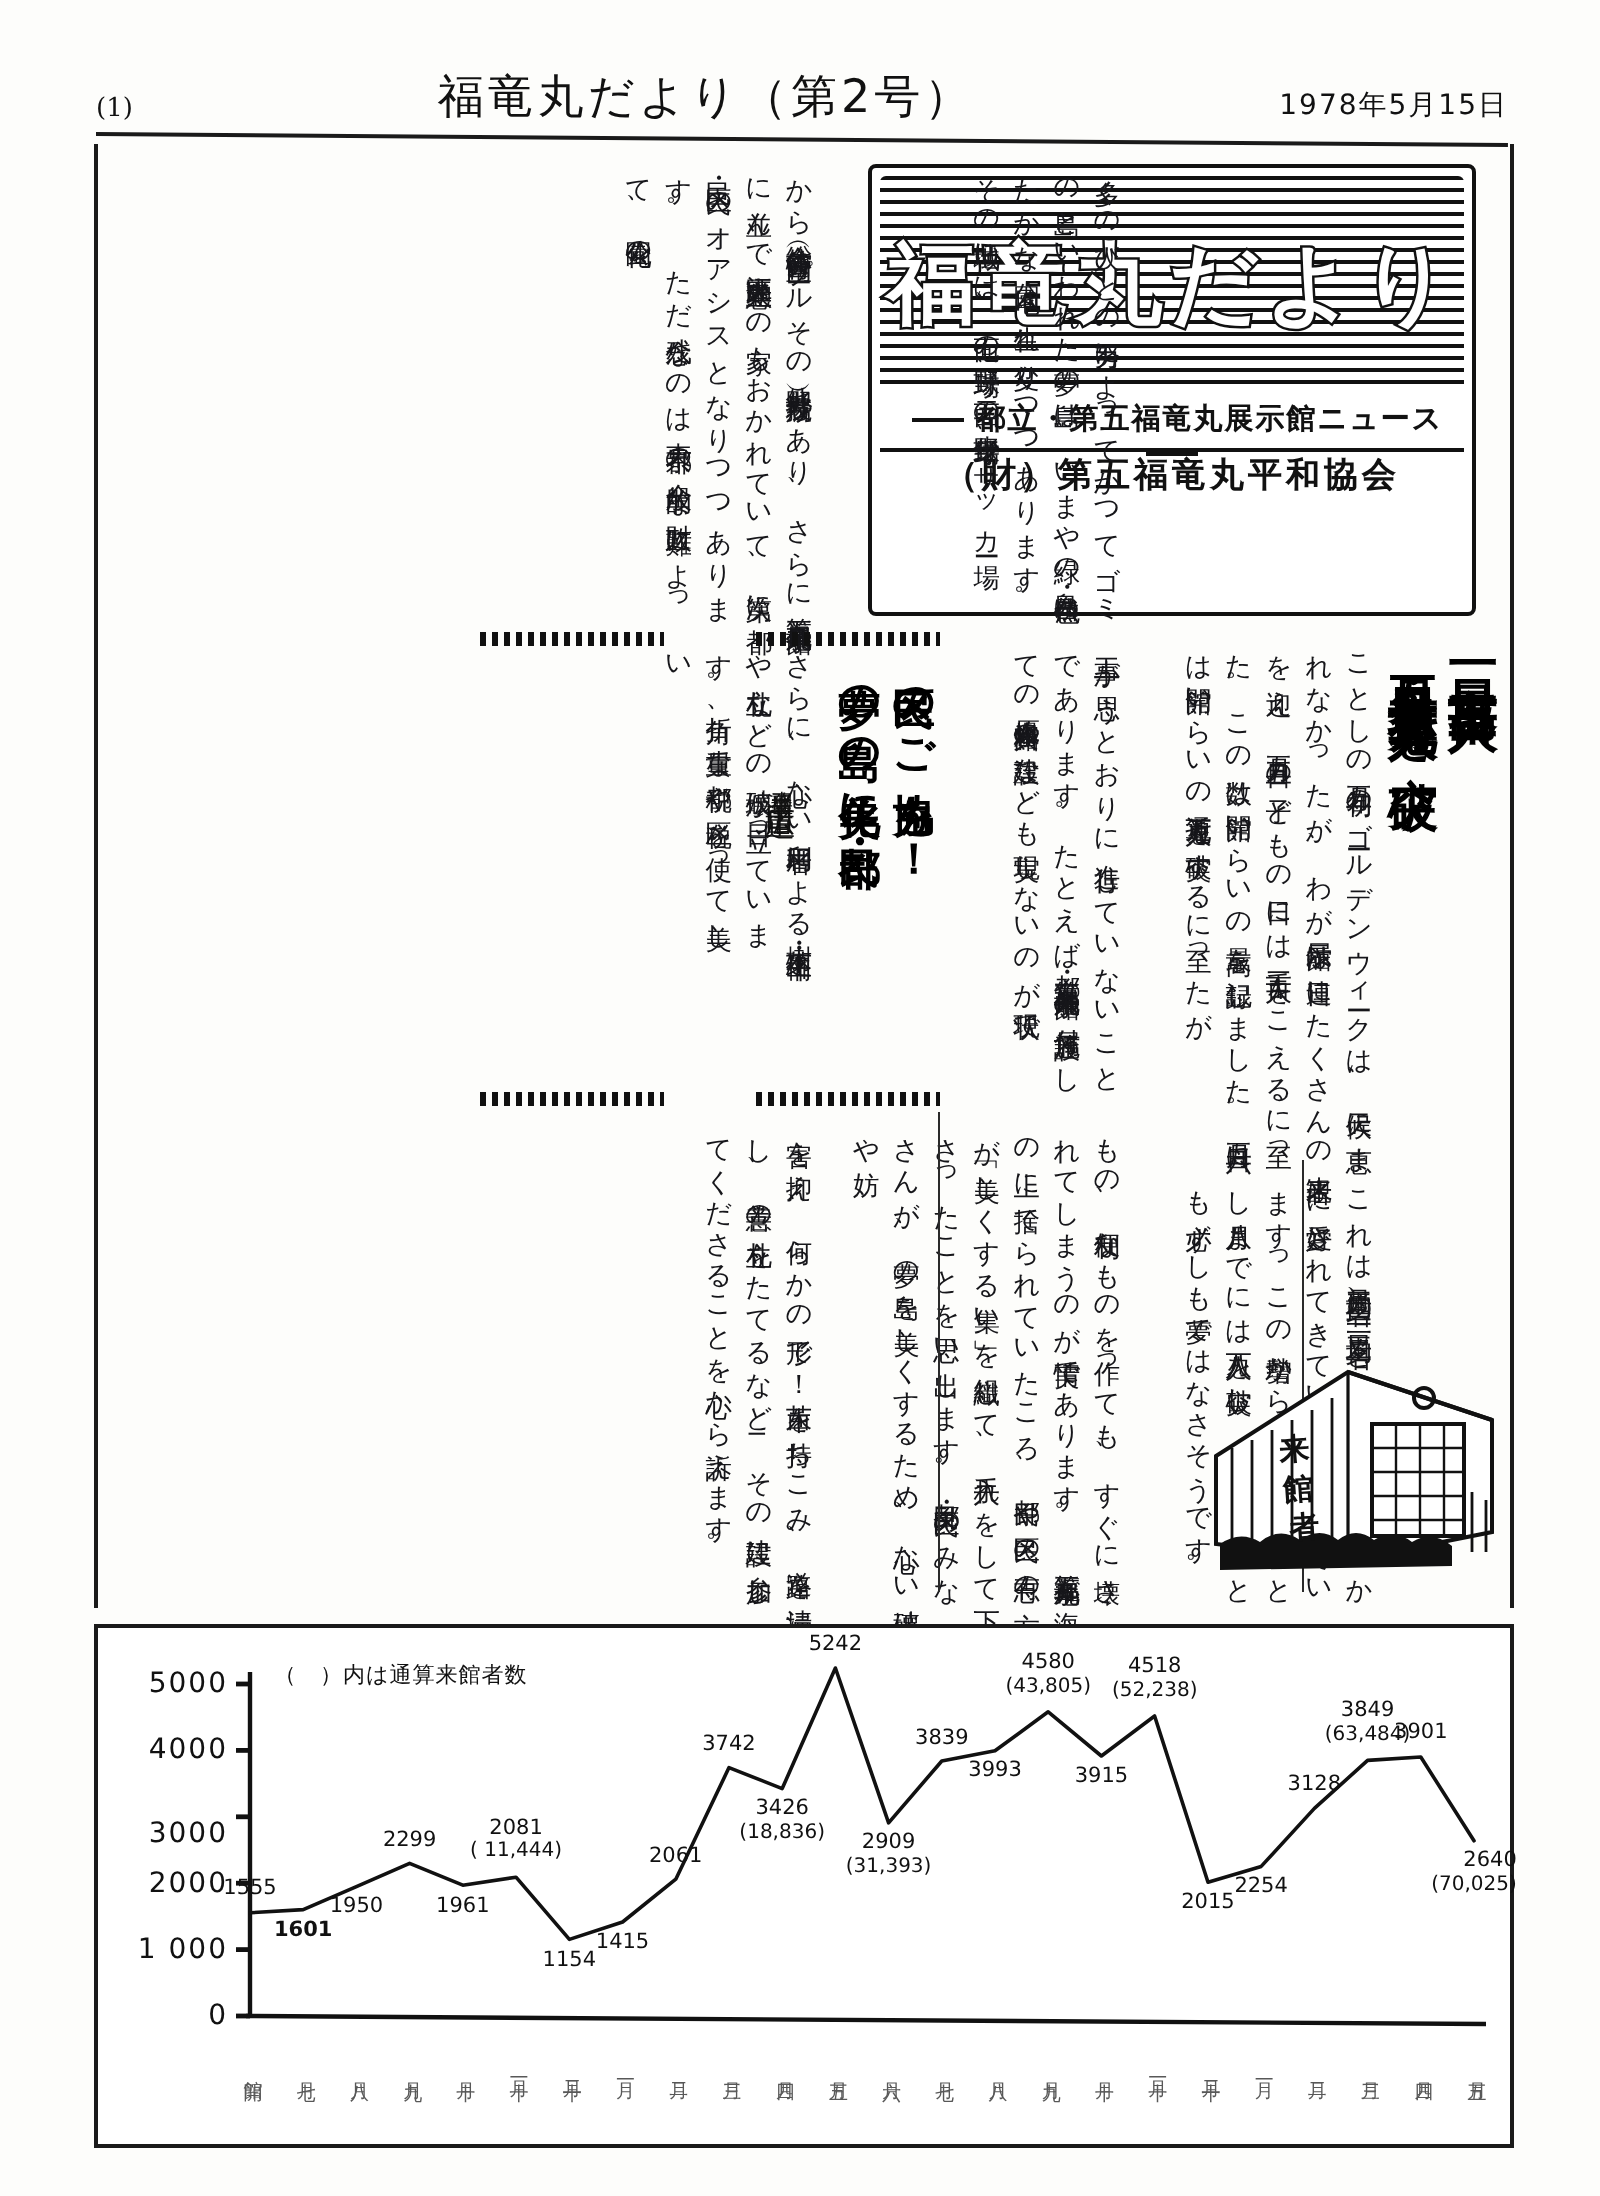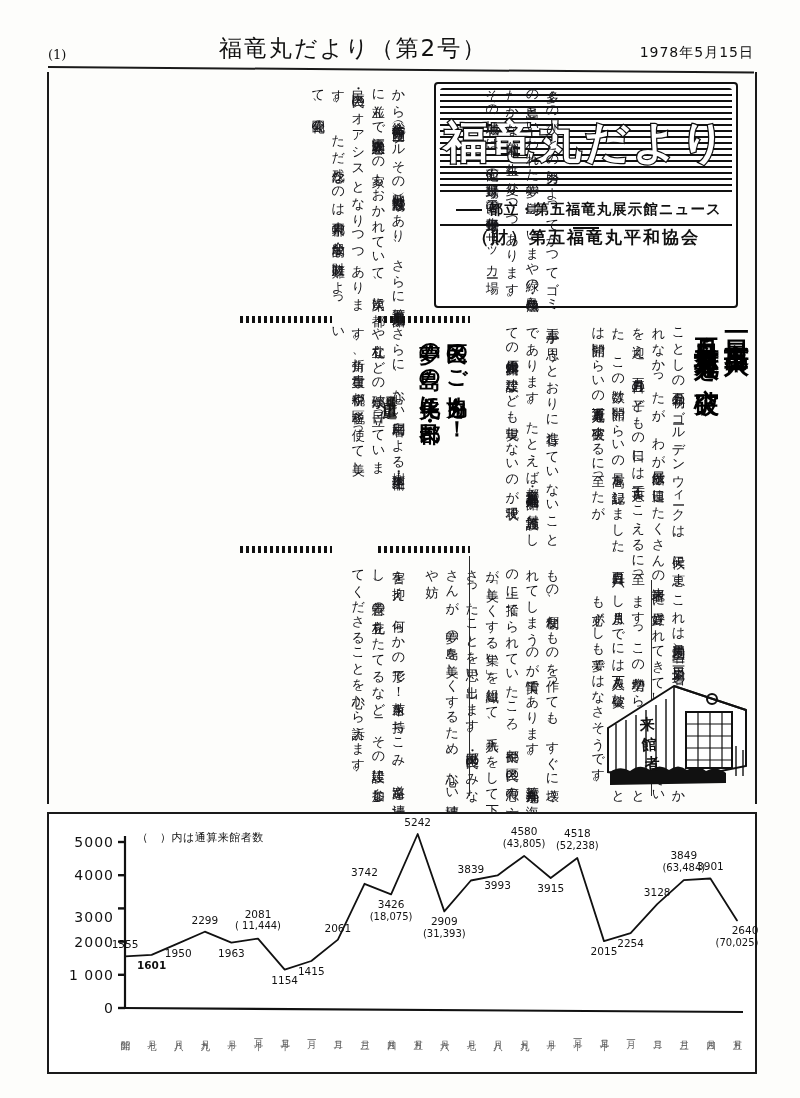--- a/index.html
+++ b/index.html
@@ -256,27 +256,27 @@
         <div class="ylab" style="top: 194px; right: 637px;">0</div>
         <div class="ylab" style="top: 160.8px; right: 637px;">1 000</div>
         <div class="ylab" style="top: 127.6px; right: 637px;">2000</div>
         <div class="ylab" style="top: 103px; right: 637px;">3000</div>
         <div class="ylab" style="top: 61.2px; right: 637px;">4000</div>
         <div class="ylab" style="top: 28px; right: 637px;">5000</div>
         <div class="dlabel" style="left: 76px; top: 125.374px;"><span>1555</span></div>
         <div class="dlabel" style="left: 102.609px; top: 145.847px; font-weight: bold;"><span>1601</span></div>
         <div class="dlabel" style="left: 129.217px; top: 134.26px;"><span>1950</span></div>
         <div class="dlabel" style="left: 155.826px; top: 100.673px;"><span>2299</span></div>
-        <div class="dlabel" style="left: 182.435px; top: 133.596px;"><span>1963</span></div>
+        <div class="dlabel" style="left: 182.435px; top: 133.596px;"><span>1961</span></div>
         <div class="dlabel" style="left: 209.043px; top: 94.6452px;"><span>2081</span><span class="cum">( 11,444)</span></div>
         <div class="dlabel" style="left: 235.652px; top: 160.687px;"><span>1154</span></div>
         <div class="dlabel" style="left: 262.261px; top: 152.022px;"><span>1415</span></div>
         <div class="dlabel" style="left: 288.87px; top: 108.575px;"><span>2061</span></div>
         <div class="dlabel" style="left: 315.478px; top: 52.7656px;"><span>3742</span></div>
-        <div class="dlabel" style="left: 342.087px; top: 85.2568px;"><span>3426</span><span class="cum">(18,075)</span></div>
+        <div class="dlabel" style="left: 342.087px; top: 85.2568px;"><span>3426</span><span class="cum">(18,836)</span></div>
         <div class="dlabel" style="left: 368.696px; top: 2.9656px;"><span>5242</span></div>
         <div class="dlabel" style="left: 395.304px; top: 102.421px;"><span>2909</span><span class="cum">(31,393)</span></div>
         <div class="dlabel" style="left: 421.913px; top: 49.5452px;"><span>3839</span></div>
         <div class="dlabel" style="left: 448.522px; top: 66.4324px;"><span>3993</span></div>
         <div class="dlabel" style="left: 475.13px; top: 11.944px;"><span>4580</span><span class="cum">(43,805)</span></div>
         <div class="dlabel" style="left: 501.739px; top: 69.022px;"><span>3915</span></div>
         <div class="dlabel" style="left: 528.348px; top: 14.0024px;"><span>4518</span><span class="cum">(52,238)</span></div>
         <div class="dlabel" style="left: 554.957px; top: 132.102px;"><span>2015</span></div>
         <div class="dlabel" style="left: 581.565px; top: 124.167px;"><span>2254</span></div>
         <div class="dlabel" style="left: 608.174px; top: 73.1504px;"><span>3128</span></div>

